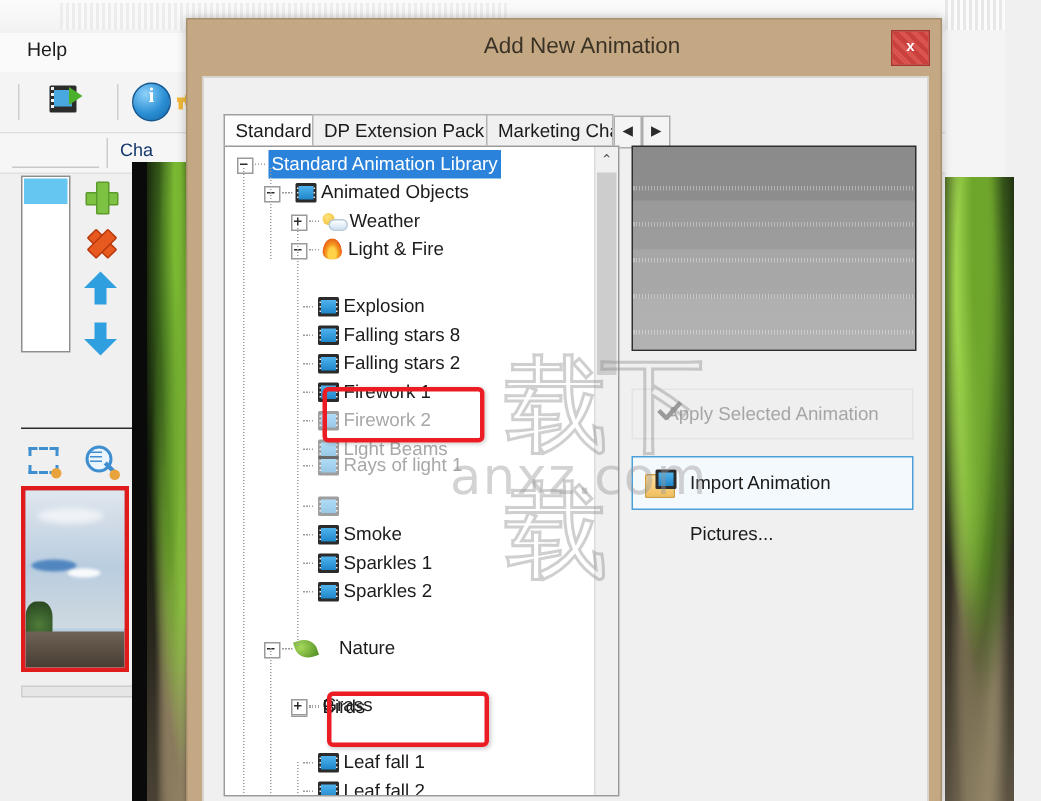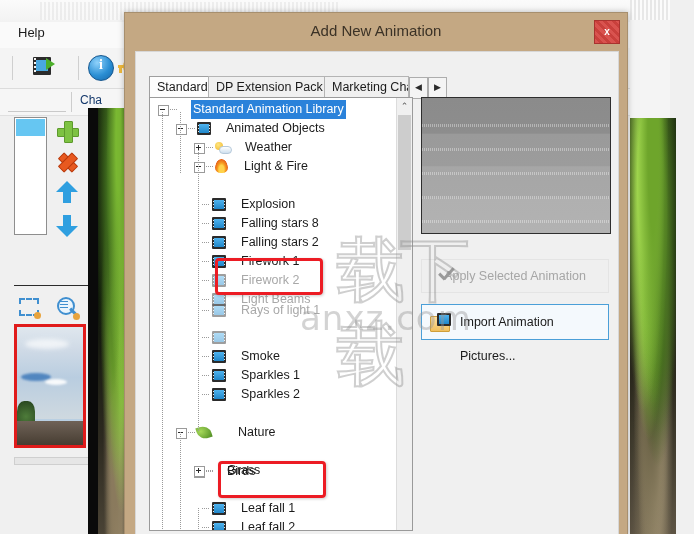--- a/index.html
+++ b/index.html
@@ -140,21 +140,21 @@
       radial-gradient(ellipse at 60% 50%,#3c5c1b 0 16%,transparent 48%),
       radial-gradient(ellipse at 45% 62%,#6b6246 0 16%,transparent 50%),
       radial-gradient(ellipse at 55% 76%,#9c8e70 0 16%,transparent 50%),
       radial-gradient(ellipse at 45% 90%,#7a6e55 0 16%,transparent 50%),
       linear-gradient(180deg,#1b2a10,#15210d 30%,#2c2a1e 62%,#5d5444 100%);}
 
   
   #dialog{position:absolute;left:124px;top:12px;width:502px;height:522px;
     background:#c4a883;border:1px solid #a78f6e;box-shadow:0 0 6px rgba(0,0,0,.25);}
   .dlg-title{position:absolute;left:0;top:0;width:502px;height:36px;
-    line-height:36px;text-align:center;font-size:15px;color:#3b3226;}
+    line-height:36px;text-align:center;font-size:15px;color:#3b3226;padding-left:12px;}
   .dlg-close{position:absolute;right:7px;top:7px;width:24px;height:22px;
     background:repeating-linear-gradient(45deg,#d9534f 0 3px,#c9403c 3px 6px);
     border:1px solid #a8332f;color:#fff;font-size:10px;font-weight:bold;
     text-align:center;line-height:22px;cursor:pointer;}
   .dlg-body{position:absolute;left:10px;top:38px;width:482px;height:484px;
     background:#f0f0f0;border:1px solid #d7d7d7;border-bottom:none;}
 
   
   .tabstrip{position:absolute;left:13px;top:24px;width:262px;height:22px;}
   .tab{position:absolute;top:0;height:22px;line-height:21px;font-size:12.5px;color:#1b1b1b;
@@ -163,21 +163,21 @@
   .tab.active{background:#fdfdfd;border-color:#9f9f9f;font-weight:normal;}
   .tab-nav{position:absolute;top:1px;width:17px;height:20px;background:#f4f4f4;
     border:1px solid #adadad;font-size:9px;text-align:center;line-height:19px;color:#2b2b2b;cursor:pointer;}
 
   
   .tree-wrap{position:absolute;left:13px;top:45px;width:262px;height:432px;
     background:#fff;border:1px solid #9a9a9a;overflow:hidden;}
   .tree-inner{position:absolute;left:0;top:0;width:247px;height:432px;}
   .node{position:absolute;height:19px;left:0;right:0;font-size:12.5px;color:#1b1b1b;
     white-space:nowrap;line-height:19px;}
-  .node .lbl{position:absolute;top:0;margin-left:12px;}
+  .node .lbl{position:absolute;top:0;}
   .node.dim .lbl{color:#a8a8a8;}
   .node.sel .lbl{background:#2a82da;color:#fff;padding:0 2px;}
 
   .exp{position:absolute;top:5px;width:9px;height:9px;border:1px solid #9a9a9a;background:#fff;
     cursor:pointer;}
   .exp:before{content:"";position:absolute;left:1px;top:3px;width:5px;height:1px;background:#2b2b2b;}
   .exp.plus:after{content:"";position:absolute;left:3px;top:1px;width:1px;height:5px;background:#2b2b2b;}
 
   .dots{position:absolute;top:9px;width:7px;height:1px;
     background:repeating-linear-gradient(90deg,#9a9a9a 0 1px,transparent 1px 2px);}

